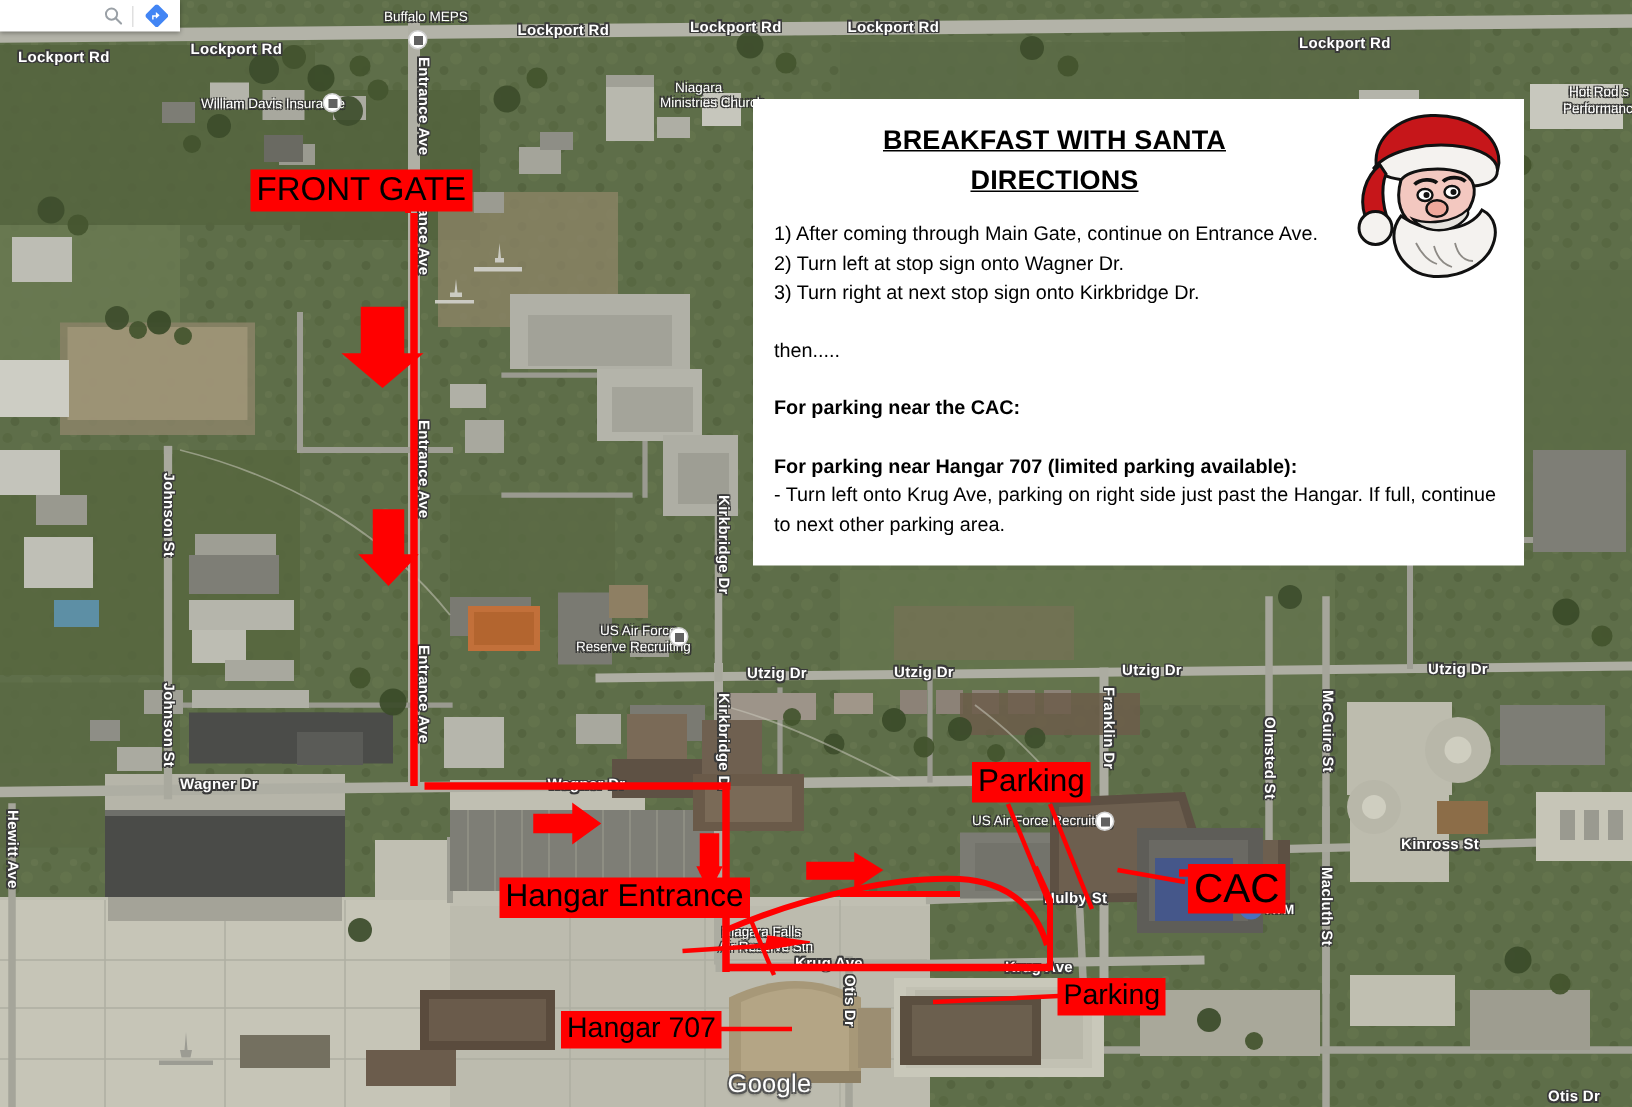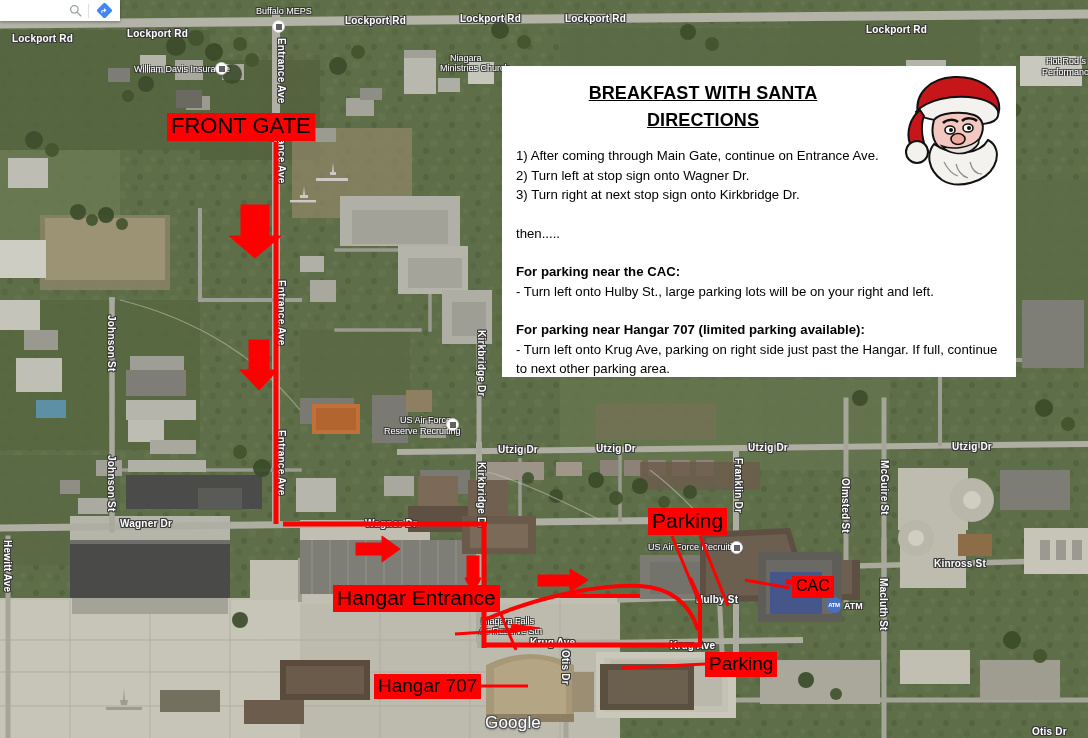--- a/index.html
+++ b/index.html
@@ -197,21 +197,21 @@
     font-weight: 400;
     white-space: nowrap;
     z-index: 25;
     line-height: 1.04;
   }
   #label-front-gate   { left: 167px; top: 113px;  font-size: 22px; padding: 2px 4px 3px 4px; }
   #label-hangar-entr  { left: 333px; top: 585px;  font-size: 21px; padding: 2px 4px 3px 4px; }
   #label-hangar-707   { left: 374px; top: 674px;  font-size: 19px; padding: 2px 4px 3px 4px; }
   #label-parking-1    { left: 648px; top: 508px;  font-size: 21px; padding: 2px 4px 3px 4px; }
   #label-parking-2    { left: 705px; top: 652px;  font-size: 19px; padding: 2px 4px 3px 4px; }
-  #label-cac          { left: 792px; top: 576px;  font-size: 16px; padding: 2px 4px 3px 4px; }
+  #label-cac          { left: 792px; top: 576px;  font-size: 27px; padding: 2px 4px 3px 4px; }
 </style>
 </head>
 <body>
 
 <div id="root">
 
   <div id="map-canvas">
     <svg id="map-svg" viewBox="0 0 1088 738" preserveAspectRatio="none">
       <defs>
         <pattern id="grassTex" width="26" height="26" patternUnits="userSpaceOnUse">
@@ -713,21 +713,20 @@
     </div>
 
     <div id="dir-body">
       <span class="step">1) After coming through Main Gate, continue on Entrance Ave.</span>
       <span class="step">2) Turn left at stop sign onto Wagner Dr.</span>
       <span class="step">3) Turn right at next stop sign onto Kirkbridge Dr.</span>
       <span class="spacer"></span>
       <span class="then">then.....</span>
       <span class="spacer"></span>
       <span class="hdr">For parking near the CAC:</span>
-      <span class="sub"> - Turn left onto Hulby St., large parking lots will be on your right and left.</span>
       <span class="spacer"></span>
       <span class="hdr">For parking near Hangar 707 (limited parking available):</span>
       <span class="sub-wrap"> - Turn left onto Krug Ave, parking on right side just past the Hangar. If full, continue to next other parking area.</span>
     </div>
   </div>
 
   <div id="search-bar">
     <div id="search-input-zone">
       <input id="search-input" type="text" placeholder="" style="">
     </div>

